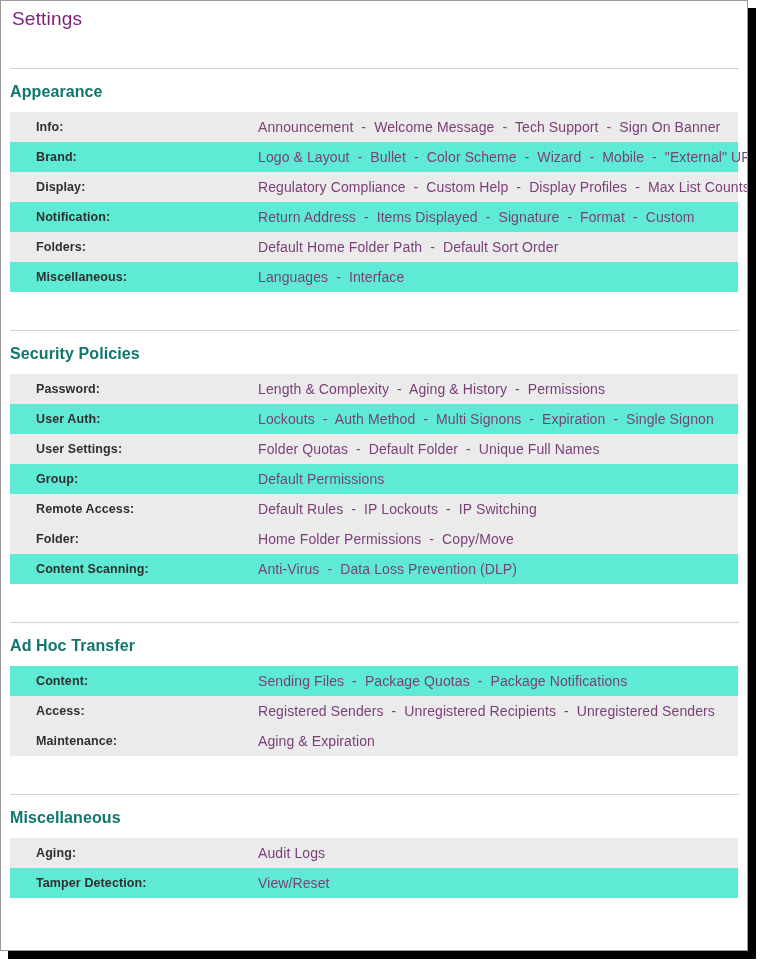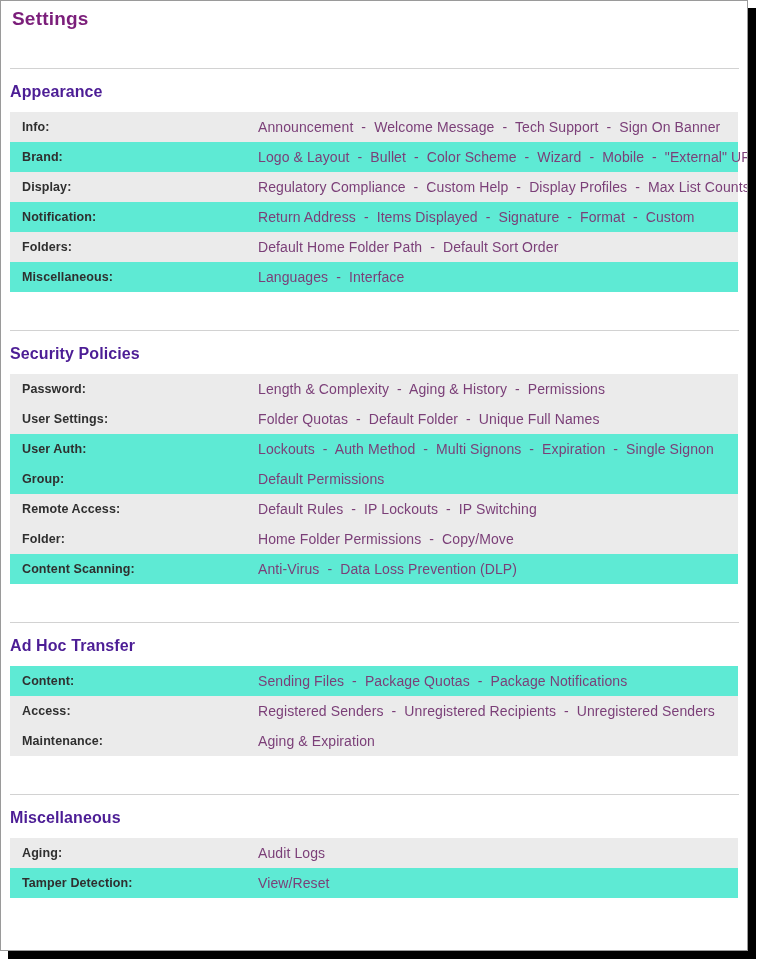--- a/index.html
+++ b/index.html
@@ -34,41 +34,41 @@
     background: #ffffff;
     border: 1px solid #9a9a9a;
     box-sizing: border-box;
     overflow: hidden;
     z-index: 1;
   }
 
   .page-title {
     color: #7B1E7A;
     font-size: 19px;
-    font-weight: bold;
+    font-weight: normal;
     letter-spacing: 0.2px;
     padding: 6px 0 0 11px;
     margin: 0;
     line-height: 24px;
   }
 
   .title-spacer {
     height: 37px;
   }
 
   .divider {
     border-top: 1px solid #d2d2d2;
     margin: 0 8px 0 9px;
     height: 0;
     font-size: 0;
     line-height: 0;
   }
 
   .section-title {
-    color: #4c1d95;
+    color: #0f766e;
     font-size: 16px;
     font-weight: bold;
     letter-spacing: 0.1px;
     padding: 13px 0 11px 9px;
     margin: 0;
     line-height: 19px;
   }
 
   .rows {
     margin: 0 9px 0 9px;
@@ -80,21 +80,21 @@
     height: 30px;
     background: #5eead4;
   }
   .row.alt {
     background: #ebebeb;
   }
 
   .row-label {
     width: 248px;
     flex: 0 0 248px;
-    padding-left: 12px;
+    padding-left: 26px;
     box-sizing: border-box;
     color: #2f2f2f;
     font-size: 12.5px;
     font-weight: bold;
     letter-spacing: 0.1px;
     white-space: nowrap;
   }
 
   .row-links {
     flex: 1 1 auto;
@@ -163,29 +163,29 @@
         </div>
       </div>
       <div class="section-gap"></div>
       <div class="divider"></div>
       <h2 class="section-title">Security Policies</h2>
       <div class="rows">
         <div class="row alt">
           <div class="row-label">Password:</div>
           <div class="row-links"><a class="lnk" href="#">Length &amp; Complexity</a><span class="sep">  -  </span><a class="lnk" href="#">Aging &amp; History</a><span class="sep">  -  </span><a class="lnk" href="#">Permissions</a></div>
         </div>
+        <div class="row">
+          <div class="row-label">User Auth:</div>
+          <div class="row-links"><a class="lnk" href="#">Lockouts</a><span class="sep">  -  </span><a class="lnk" href="#">Auth Method</a><span class="sep">  -  </span><a class="lnk" href="#">Multi Signons</a><span class="sep">  -  </span><a class="lnk" href="#">Expiration</a><span class="sep">  -  </span><a class="lnk" href="#">Single Signon</a></div>
+        </div>
         <div class="row alt">
           <div class="row-label">User Settings:</div>
           <div class="row-links"><a class="lnk" href="#">Folder Quotas</a><span class="sep">  -  </span><a class="lnk" href="#">Default Folder</a><span class="sep">  -  </span><a class="lnk" href="#">Unique Full Names</a></div>
         </div>
         <div class="row">
-          <div class="row-label">User Auth:</div>
-          <div class="row-links"><a class="lnk" href="#">Lockouts</a><span class="sep">  -  </span><a class="lnk" href="#">Auth Method</a><span class="sep">  -  </span><a class="lnk" href="#">Multi Signons</a><span class="sep">  -  </span><a class="lnk" href="#">Expiration</a><span class="sep">  -  </span><a class="lnk" href="#">Single Signon</a></div>
-        </div>
-        <div class="row">
           <div class="row-label">Group:</div>
           <div class="row-links"><a class="lnk" href="#">Default Permissions</a></div>
         </div>
         <div class="row alt">
           <div class="row-label">Remote Access:</div>
           <div class="row-links"><a class="lnk" href="#">Default Rules</a><span class="sep">  -  </span><a class="lnk" href="#">IP Lockouts</a><span class="sep">  -  </span><a class="lnk" href="#">IP Switching</a></div>
         </div>
         <div class="row alt">
           <div class="row-label">Folder:</div>
           <div class="row-links"><a class="lnk" href="#">Home Folder Permissions</a><span class="sep">  -  </span><a class="lnk" href="#">Copy/Move</a></div>

